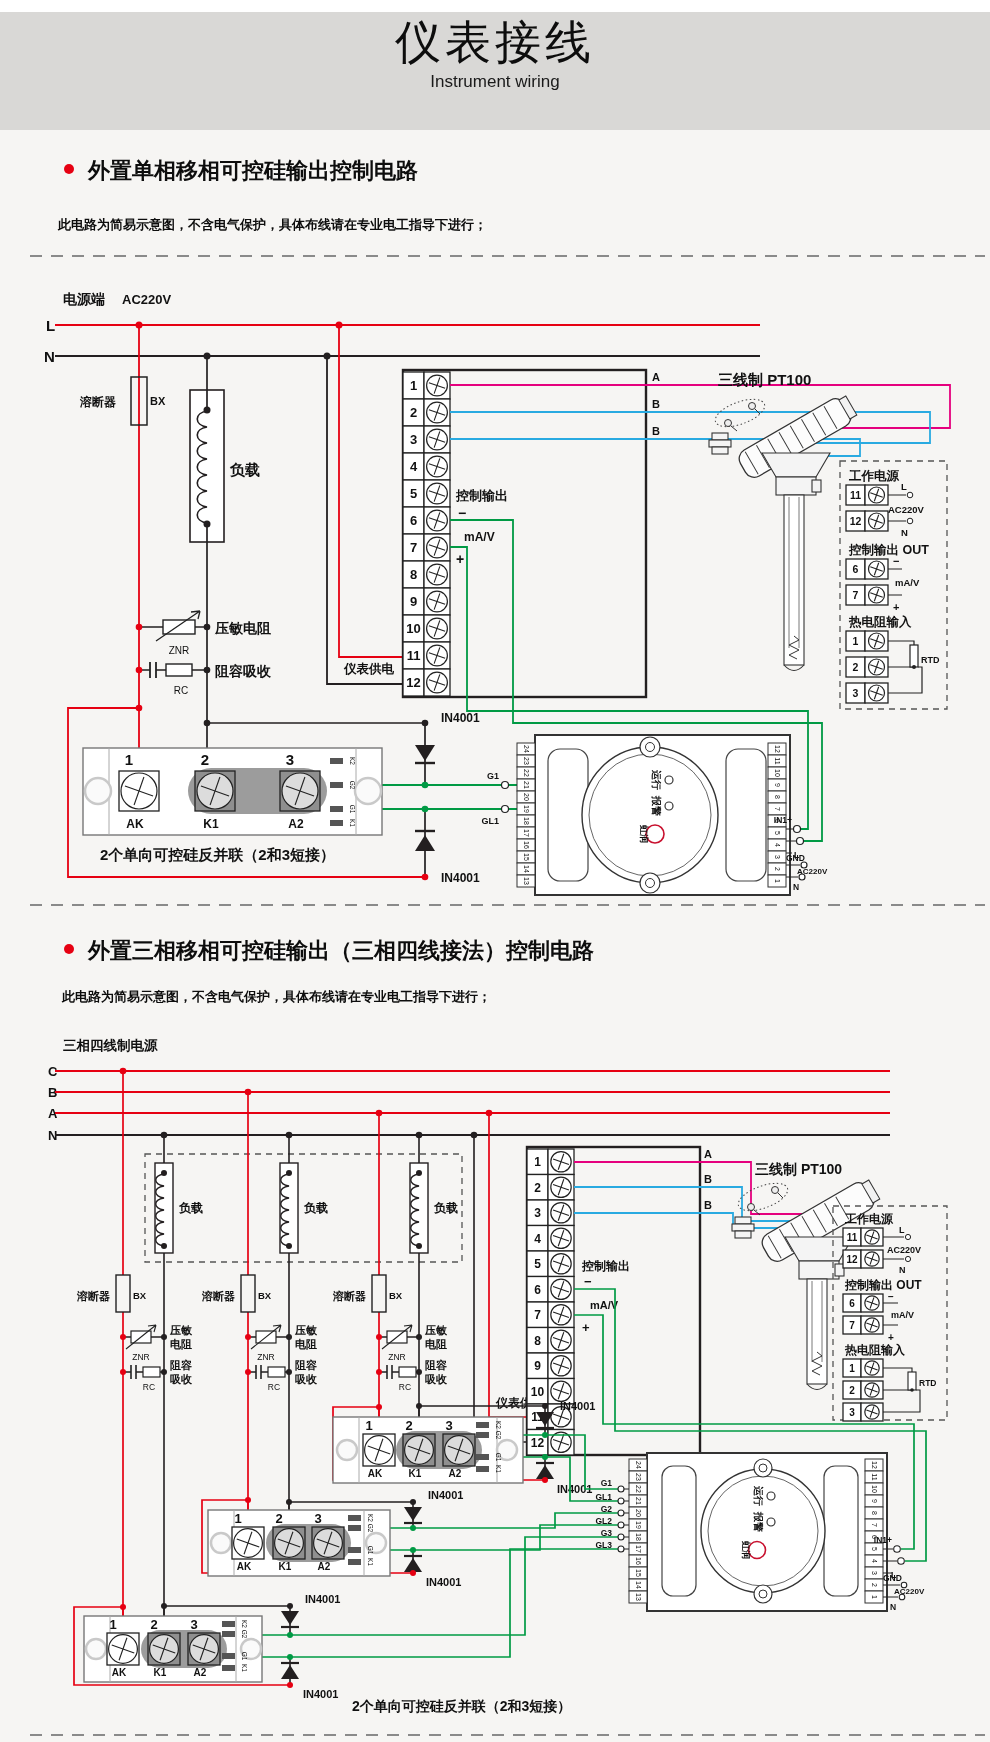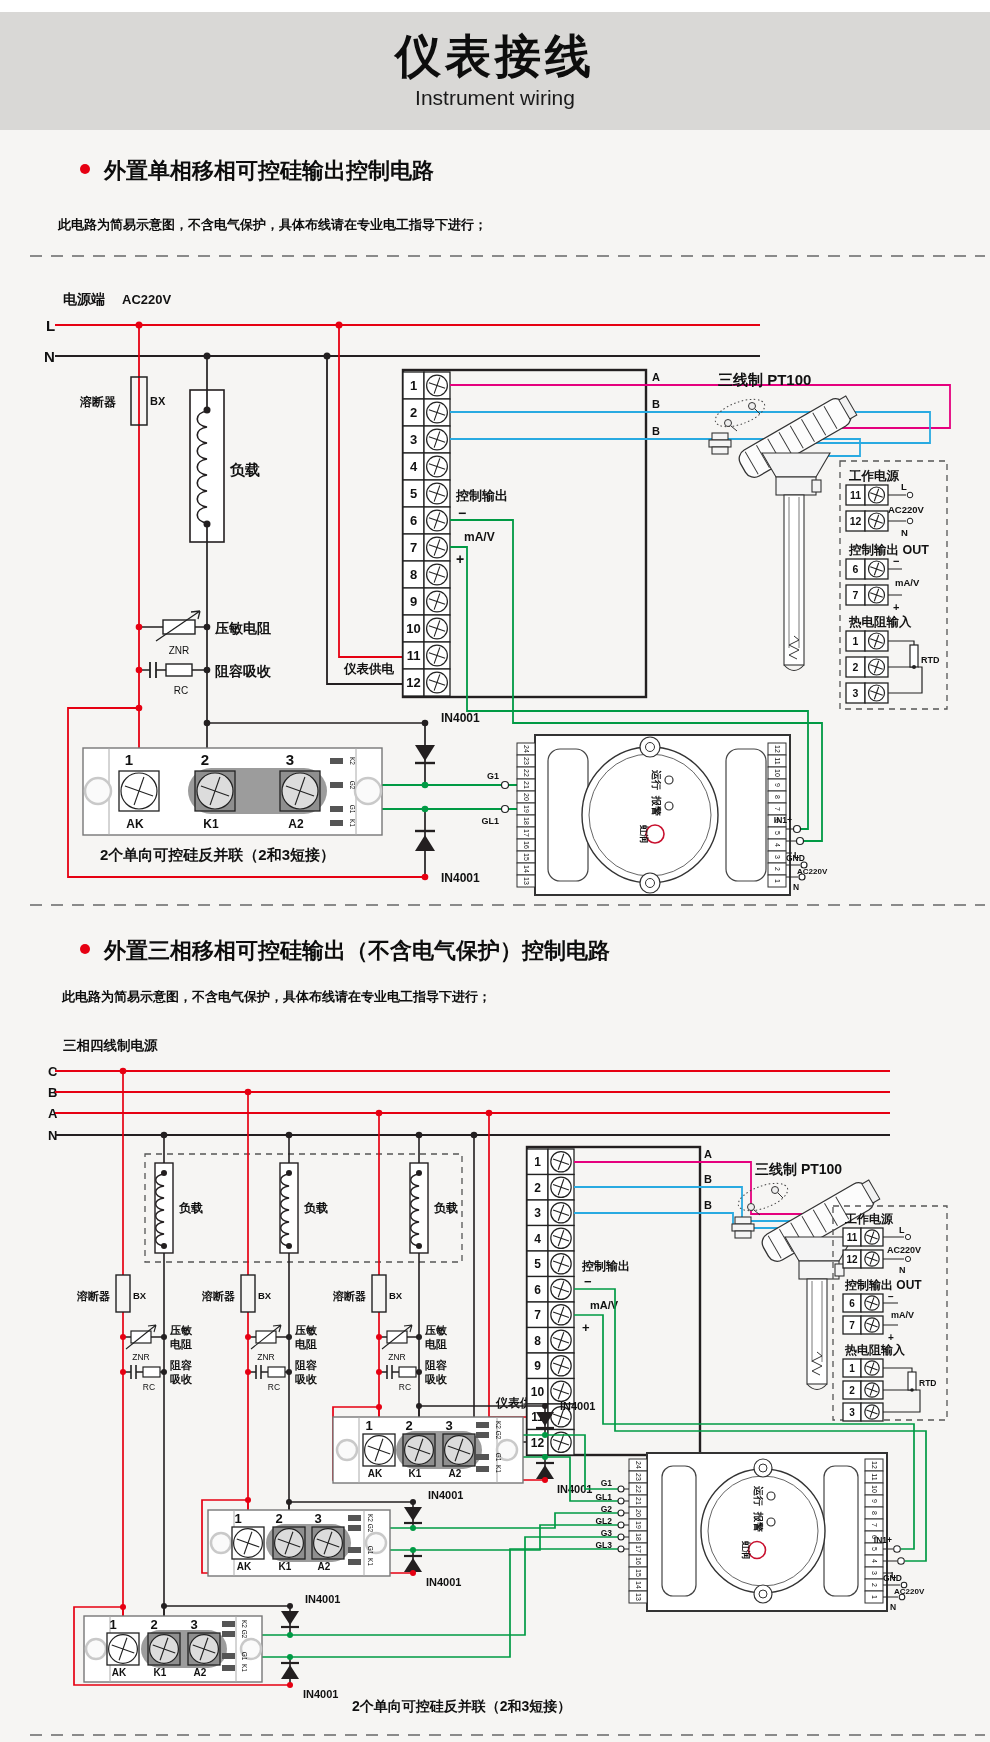--- a/index.html
+++ b/index.html
@@ -1,22 +1,22 @@
 <!DOCTYPE html>
 <html><head>
 <meta charset="utf-8">
 <style>
 *{margin:0;padding:0;box-sizing:border-box}
 html,body{width:990px;height:1742px}
 body{position:relative;background:#f6f5f3;font-family:"Liberation Sans",sans-serif;overflow:hidden;color:#111}
 .topband{position:absolute;top:0;left:0;width:990px;height:12px;background:#ffffff}
 .hdr{position:absolute;top:12px;left:0;width:990px;height:118px;background:#d9d8d6;text-align:center}
-.hdr h1{font-size:46px;font-weight:bold;letter-spacing:4px;padding-top:14px;color:#0d0d0d}
-.hdr .sub{font-size:21px;color:#1a1a1a;margin-top:-2px}
-.sec-title{position:absolute;left:80px;font-size:22px;font-weight:bold;color:#0d0d0d;white-space:nowrap}
+.hdr h1{font-size:46px;font-weight:normal;letter-spacing:4px;color:#0d0d0d}
+.hdr .sub{font-size:17px;color:#1a1a1a;margin-top:-2px}
+.sec-title{position:absolute;left:64px;font-size:22px;font-weight:bold;color:#0d0d0d;white-space:nowrap}
 .bullet{display:inline-block;width:10px;height:10px;border-radius:50%;background:#e60012;vertical-align:4px;margin-right:14px}
 .note{position:absolute;font-size:13px;font-weight:bold;color:#0d0d0d;white-space:nowrap}
 svg{position:absolute;left:0;font-family:"Liberation Sans",sans-serif}
 svg text{fill:#111}
 </style>
 </head>
 <body>
 
 <div class="topband"></div>
 <header class="hdr">
@@ -432,21 +432,21 @@
     <circle cx="804" cy="612" r="3" fill="#fff" stroke="#222" stroke-width="1.2"></circle>
     <circle cx="802" cy="624" r="3" fill="#fff" stroke="#222" stroke-width="1.2"></circle>
     <text x="792" y="570" font-size="8.5" font-weight="bold" text-anchor="end">IN1+</text>
     <text x="786" y="608" font-size="8.5" font-weight="bold">GND</text>
     <text x="794" y="605" font-size="8.5" font-weight="bold">L</text>
     <text x="797" y="621" font-size="8" font-weight="bold">AC220V</text>
     <text x="793" y="637" font-size="8.5" font-weight="bold">N</text>
   </g>
 </svg>
 
-<div class="sec-title" style="top:936px"><span class="bullet"></span><span>外置三相移相可控硅输出（不含电气保护）控制电路</span></div>
+<div class="sec-title" style="top:936px"><span class="bullet"></span><span>外置三相移相可控硅输出（三相四线接法）控制电路</span></div>
 <div class="note" style="top:988px;left:62px">此电路为简易示意图，不含电气保护，具体布线请在专业电工指导下进行；</div>
 
 <svg style="top:1022px" width="990" height="720" viewBox="0 0 990 720">
   <g stroke="#8a8a8a" stroke-width="2" stroke-dasharray="12 9">
     <line x1="30" y1="713" x2="985" y2="713"></line>
   </g>
   <text x="63" y="28" font-size="13.5" font-weight="bold">三相四线制电源</text>
   <g>
     <text x="48" y="54" font-size="13" font-weight="bold" fill="#e60012">C</text>
     <text x="48" y="75" font-size="13" font-weight="bold" fill="#e60012">B</text>

